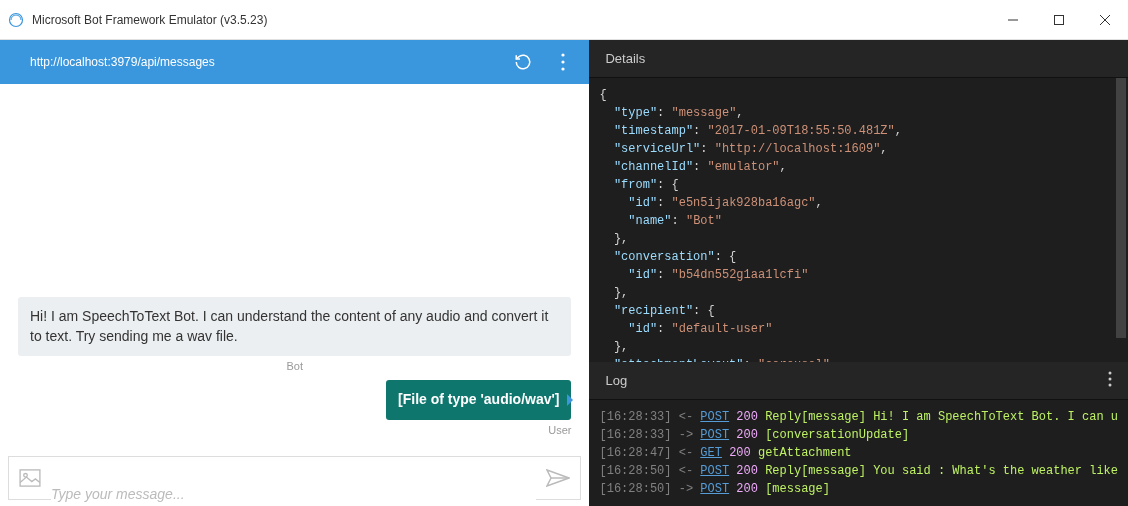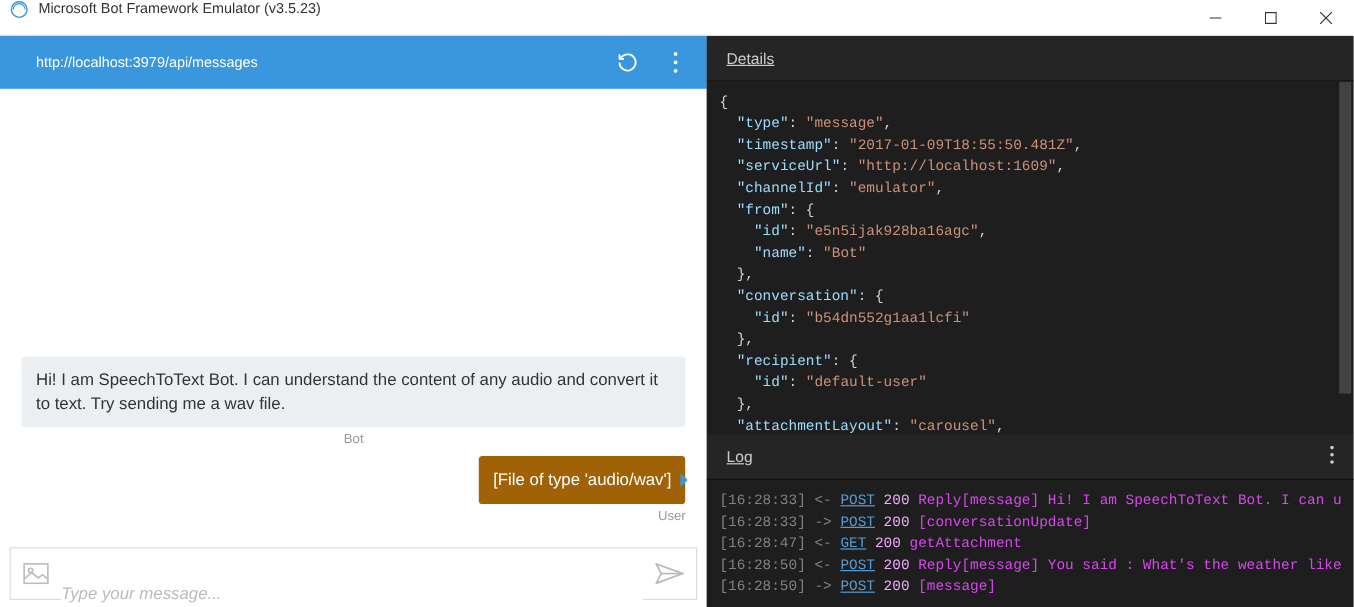--- a/index.html
+++ b/index.html
@@ -8,23 +8,23 @@
       font-size: 13px;
       background: #fff;
       width: 1128px;
       height: 506px;
       overflow: hidden;
       display: flex;
       flex-direction: column;
     }
     
     .titlebar {
-      height: 30px;
-      display: flex;
-      align-items: flex-start;
+      height: 40px;
+      display: flex;
+      align-items: center;
       background: #fff;
       border-bottom: 1px solid #e0e0e0;
       padding-left: 8px;
     }
     .titlebar .app-icon {
       width: 16px; height: 16px;
       margin-right: 8px;
       display: inline-flex;
       align-items: center; justify-content: center;
     }
@@ -74,21 +74,21 @@
     .msg-row.bot { align-items: center; }
     .msg-row.user { align-items: flex-end; }
     .bubble {
       max-width: 560px;
       padding: 10px 12px;
       font-size: 14px;
       line-height: 1.4;
       border-radius: 3px;
     }
     .bubble.bot { background: #eceff1; color: #333; }
-    .bubble.user { background: #a16207; color: #fff; position: relative; }
+    .bubble.user { background: #0f766e; color: #fff; position: relative; font-weight: bold; }
     .bubble.user::after {
       content:"";
       position:absolute; right:-8px; top:50%;
       margin-top:-6px;
       border:6px solid transparent;
       border-left-color:#3a96dd;
     }
     .sub-label { font-size: 11px; color: #999; margin-top: 4px; }
     .multiline { white-space: pre-line; }
     
@@ -114,21 +114,20 @@
     .compose input::placeholder { color: #bbb; }
     
     .panel-header {
       height: 38px;
       background: #252526;
       color: #ccc;
       display: flex; align-items: center;
       padding: 0 16px;
       font-size: 13px;
       border-bottom: 1px solid #111;
-      text-decoration: underline;
     }
     .panel-header .panel-actions { margin-left: auto; color: #ccc; cursor: pointer; }
     .details-body {
       flex: 1 1 60%;
       background: #1e1e1e;
       color: #d4d4d4;
       font-family: Consolas, "Courier New", monospace;
       font-size: 12px;
       line-height: 1.5;
       padding: 8px 10px;
@@ -152,21 +151,21 @@
       overflow: hidden;
     }
     
     .p  { color: #d4d4d4; } 
     .k  { color: #9cdcfe; } 
     .s  { color: #ce9178; } 
     .ts { color: #808080; } 
     .ar { color: #808080; } 
     .mth{ color: #569cd6; text-decoration: underline; } 
     .cd { color: #f0abfc; } 
-    .tx { color: #d946ef; } 
+    .tx { color: #bef264; } 
   </style>
 </head>
 <body>
 
 <div class="titlebar">
   <span class="app-icon">
     <svg width="16" height="16" viewBox="0 0 16 16">
         <circle cx="8" cy="8" r="6.5" fill="none" stroke="#3a96dd" stroke-width="1.2"></circle>
         <path d="M3 8a5 5 0 0 1 10 0" fill="none" stroke="#3a96dd" stroke-width="1"></path>
       </svg>

